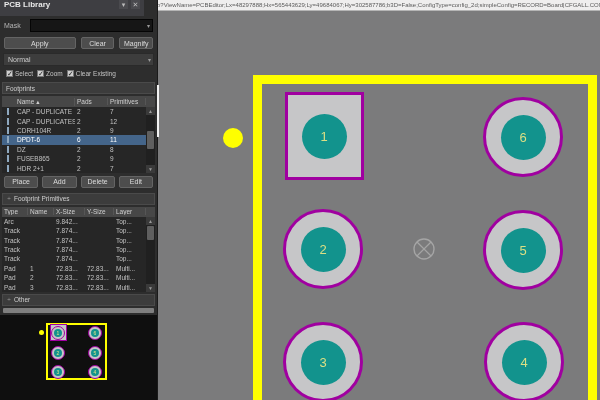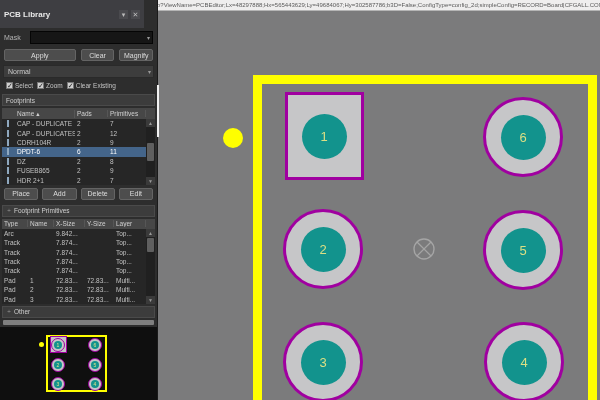--- a/index.html
+++ b/index.html
@@ -9,22 +9,22 @@
 
   
   #topbar { position:absolute; left:144px; top:0; width:456px; height:11px;
             background:#efeeee; border-bottom:1px solid #b5b5b5; overflow:hidden;
             font-size:6px; line-height:11px; color:#5a5a5a; white-space:nowrap; padding-left:2px; }
 
   
   #panel { position:absolute; left:0; top:0; width:158px; height:400px;
            background:#2d2d2d; color:#c8c8c8; display:flex; flex-direction:column;
            border-right:1px solid #1a1a1a; }
-  .phead { height:16px; background:#3e3e42; display:flex; align-items:center;
-           padding:14px 4px; flex:0 0 auto; width:144px; }
+  .phead { height:16px; background:#3e3e42; display:flex; align-items:flex-start;
+           padding:0 4px; flex:0 0 auto; width:144px; }
   .phead .ttl { font-size:8px; font-weight:bold; color:#e8e8e8; flex:1; }
   .phead .hicon { width:9px; height:9px; font-size:7px; line-height:9px; text-align:center;
                   color:#bbb; background:#4a4a4e; margin-left:3px; }
   .mask-row { display:flex; align-items:center; padding:3px 4px 2px 4px; flex:0 0 auto; }
   .mask-row label { font-size:7px; color:#b5b5b5; width:26px; }
   .dd { position:relative; background:#161616; border:1px solid #050505; height:13px;
         flex:1; font-size:7px; line-height:11px; padding:0 12px 0 4px; color:#ccc; }
   .dd .caret { position:absolute; right:2px; top:0; font-size:6px; color:#999; line-height:12px; }
   .btn-row { display:flex; padding:3px 4px; gap:5px; flex:0 0 auto; }
   .pbtn { background:#4d4d4d; border:1px solid #646464; color:#ddd; font-size:7px;

